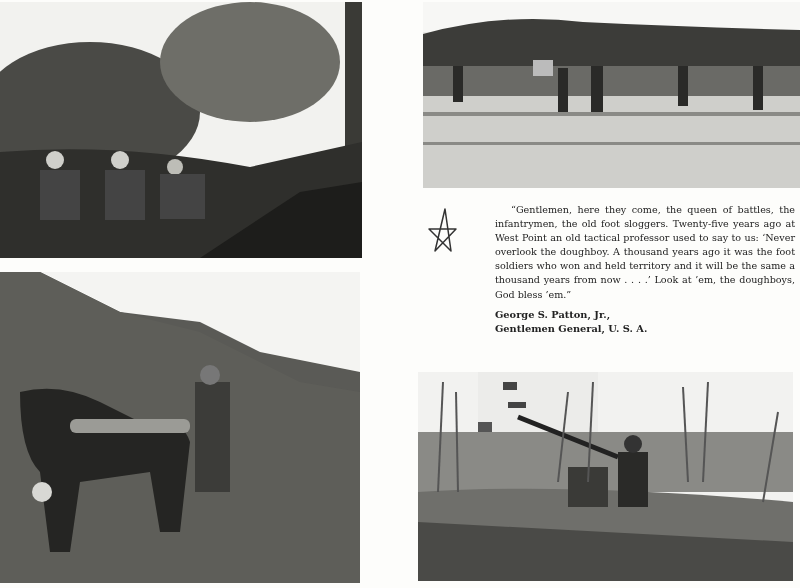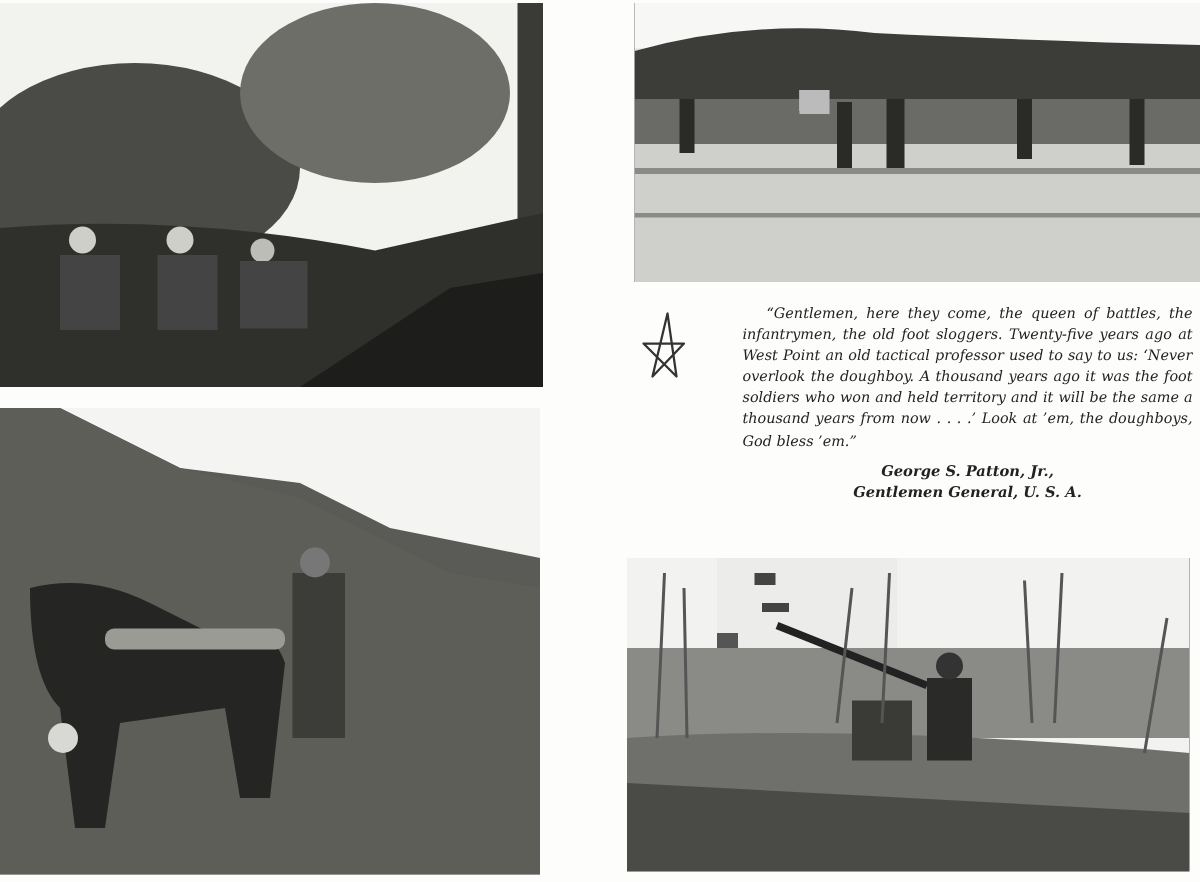--- a/index.html
+++ b/index.html
@@ -1,21 +1,21 @@
 <!DOCTYPE html>
 <html><head>
 <meta charset="utf-8">
 <style>
   html, body { margin:0; padding:0; }
   body { width:800px; height:588px; background:#fdfdfb; position:relative; overflow:hidden; font-family:"DejaVu Serif", serif; }
   .photo { position:absolute; background:#555; overflow:hidden; }
   .photo svg { width:100%; height:100%; display:block; }
   .quote-block { position:absolute; left:495px; top:203px; width:300px; }
-  .quote { font-style:italic; font-size:9.6px; line-height:14.1px; color:#222; text-align:justify; margin:0; text-indent:16px; }
-  .attribution { text-align:center; font-style:italic; font-weight:bold; font-size:9.8px; line-height:14px; color:#222; margin-top:6px; }
+  .quote { font-size:9.6px; line-height:14.1px; color:#222; text-align:justify; margin:0; text-indent:16px; }
+  .attribution { text-align:left; font-weight:bold; font-size:9.8px; line-height:14px; color:#222; margin-top:6px; }
   .star { position:absolute; left:427px; top:207px; width:32px; height:46px; }
 </style>
 </head>
 <body>
 
 <div class="photo" style="left:0;top:2px;width:362px;height:256px;background:#6a6a66;">
   <svg viewBox="0 0 362 256" preserveAspectRatio="none">
     <rect width="362" height="256" fill="#f2f2ef"></rect>
     <ellipse cx="90" cy="110" rx="110" ry="70" fill="#4a4a46"></ellipse>
     <ellipse cx="250" cy="60" rx="90" ry="60" fill="#6e6e68"></ellipse>

